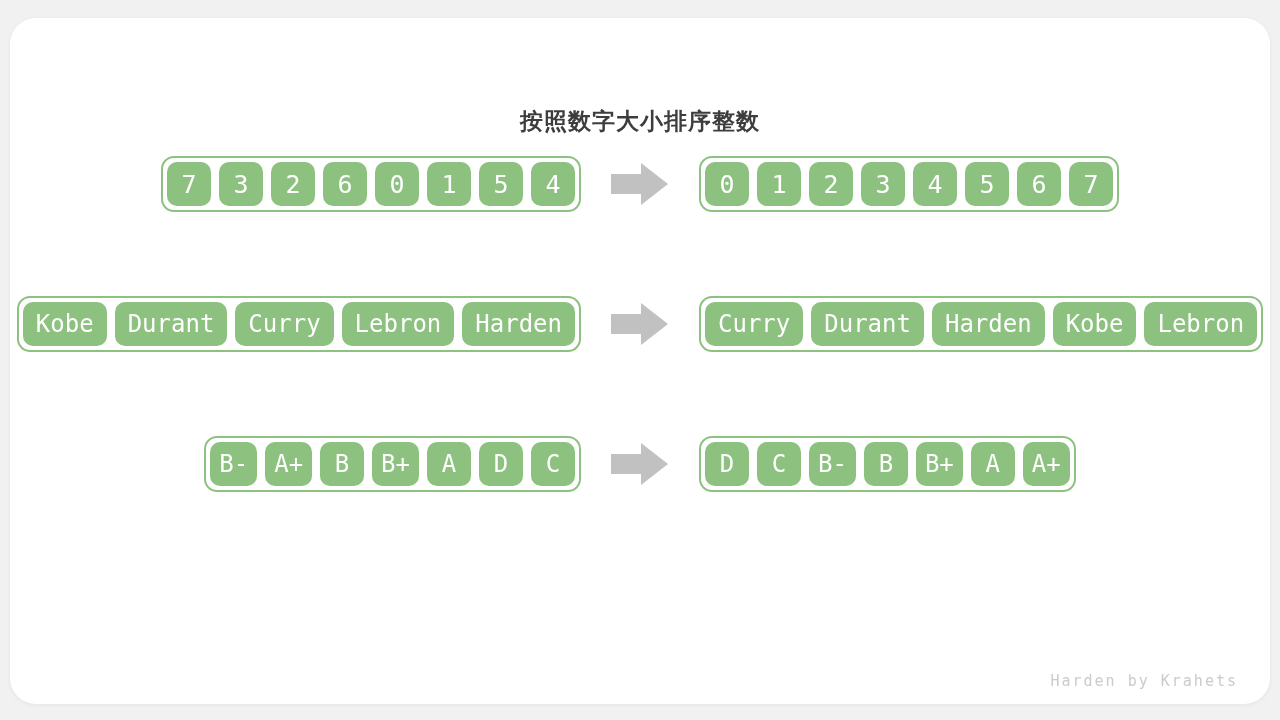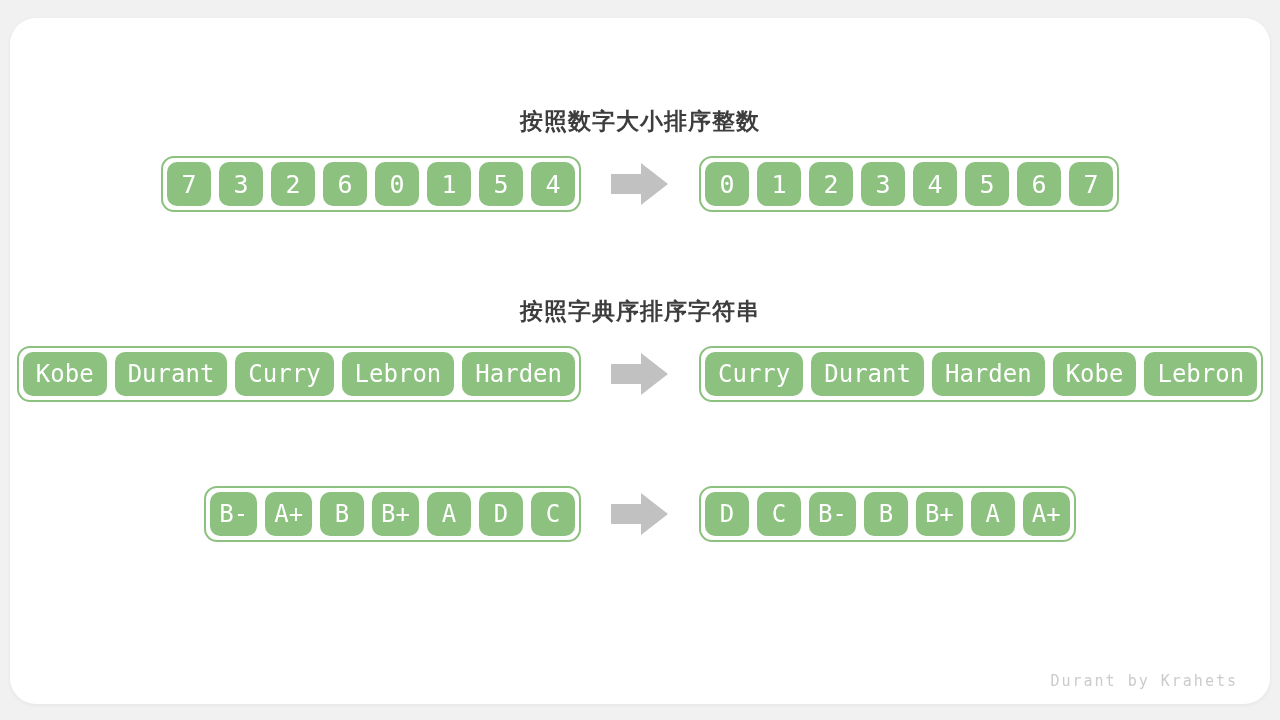--- a/index.html
+++ b/index.html
@@ -106,21 +106,20 @@
           <div class="cell">3</div>
           <div class="cell">4</div>
           <div class="cell">5</div>
           <div class="cell">6</div>
           <div class="cell">7</div>
         </div>
     </div>
   </section>
 
   <section class="row-section">
-    <h2 class="title">按照字典序排序字符串</h2>
     <div class="sort-row">
       <div class="array words">
           <div class="cell">Kobe</div>
           <div class="cell">Durant</div>
           <div class="cell">Curry</div>
           <div class="cell">Lebron</div>
           <div class="cell">Harden</div>
         </div>
       <span class="arrow">
         <svg width="58" height="44" viewBox="0 0 58 44">
@@ -158,14 +157,14 @@
           <div class="cell">C</div>
           <div class="cell">B-</div>
           <div class="cell">B</div>
           <div class="cell">B+</div>
           <div class="cell">A</div>
           <div class="cell">A+</div>
         </div>
     </div>
   </section>
 
-  <div class="watermark">Durant by Krahets</div>
+  <div class="watermark">Harden by Krahets</div>
 </div>
 
 </body></html>

